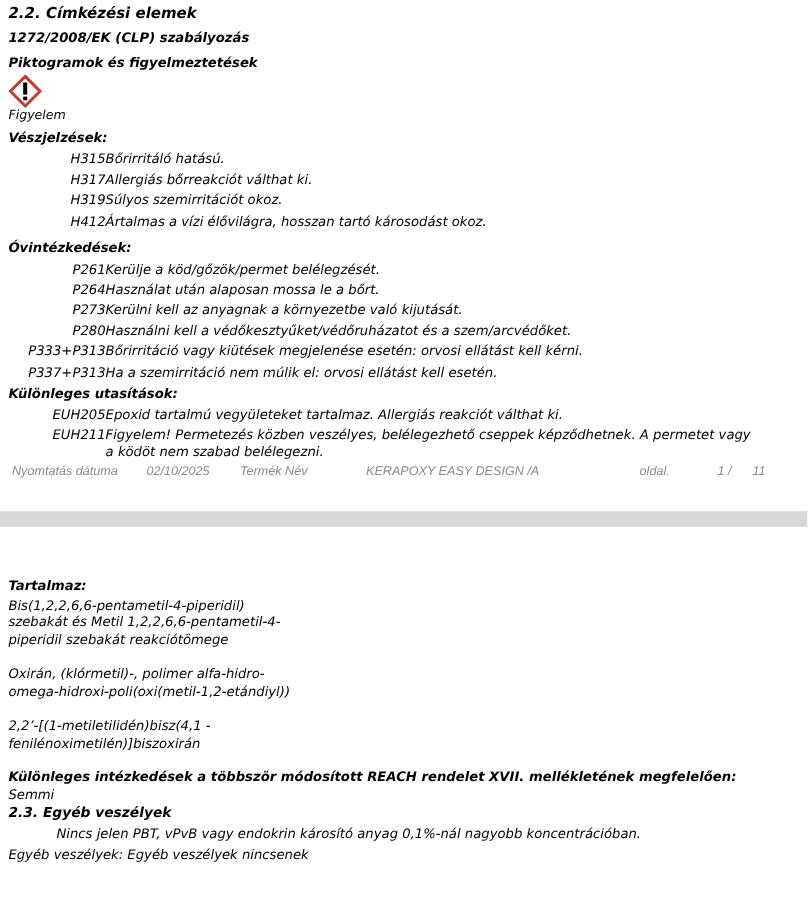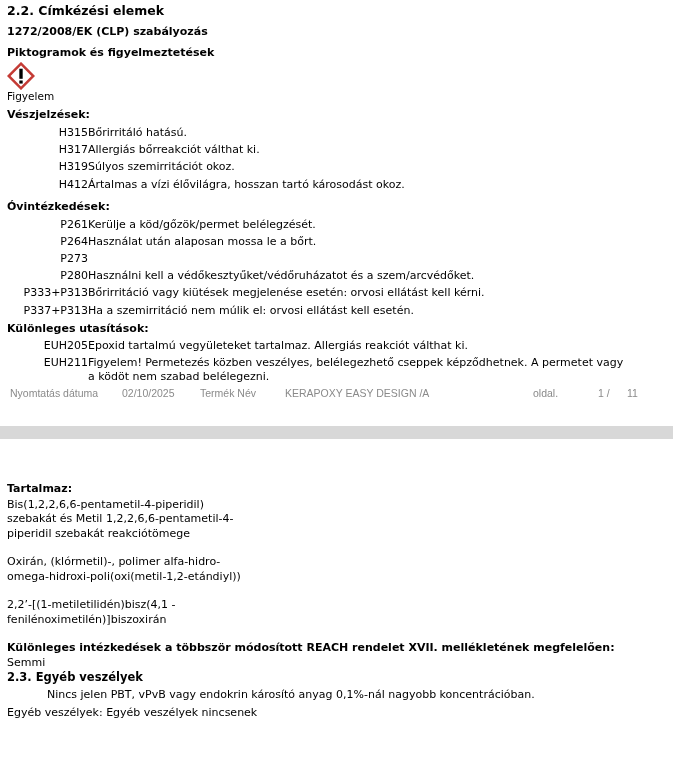--- a/index.html
+++ b/index.html
@@ -3,21 +3,21 @@
 <meta charset="utf-8">
 <style>
   html, body { margin: 0; padding: 0; background: #ffffff; }
   body {
     width: 673px;
     font-family: "DejaVu Sans", "Liberation Sans", sans-serif;
     color: #000000;
     font-size: 11px;
     -webkit-font-smoothing: antialiased;
   }
-  .page { width: 673px; position: relative; padding-top: 3px; }
+  .page { width: 673px; position: relative; padding-top: 3px; font-style: italic; }
   .lm { padding-left: 7px; padding-right: 8px; }
 
   .doc-title {
     font-size: 12.5px; font-weight: bold; line-height: 15px; margin: 0 0 0 0;
   }
   .reg-line { font-weight: bold; font-size: 11px; line-height: 13px; margin-top: 7px; }
   .pikto-heading { font-weight: bold; font-size: 11px; line-height: 13px; margin-top: 8px; }
 
   .pictogram-block { margin-top: 3px; }
   .ghs-icon { display: block; width: 28px; height: 28px; margin-left: 0px; }
@@ -28,21 +28,21 @@
 
   .code-row { display: flex; line-height: 14px; margin-bottom: 3.2px; }
   .code-col { flex: 0 0 81px; text-align: right; }
   .desc-col { flex: 1 1 auto; max-width: 545px; }
 
   .footer-row { position: relative; height: 13px; margin-top: 3px; color: #8a8a8a; font-size: 10.5px; font-family: "Liberation Sans", sans-serif; }
   .footer-row span { position: absolute; top: 0; white-space: nowrap; }
   .f-print-label { left: 10px; }
   .f-print-date  { left: 122px; }
   .f-prod-label  { left: 200px; }
-  .f-prod-name   { left: 285px; }
+  .f-prod-name   { left: 305px; }
   .f-page-label  { left: 533px; }
   .f-page-num    { left: 598px; }
   .f-page-total  { left: 627px; }
 
   .page-divider { width: 673px; height: 13px; background: #d8d8d8; margin-top: 26px; border: 0; }
 
   .contains-heading { font-weight: bold; font-size: 11px; line-height: 13px; margin-top: 43px; }
   .substance { white-space: pre-line; line-height: 14.5px; margin: 0; margin-top: 3px; margin-bottom: 14px; }
   .substance:first-of-type { margin-top: 3px; }
 
@@ -95,20 +95,21 @@
     <div class="code-row">
       <span class="code-col">P261</span>
       <span class="desc-col">Kerülje a köd/gőzök/permet belélegzését.</span>
     </div>
     <div class="code-row">
       <span class="code-col">P264</span>
       <span class="desc-col">Használat után alaposan mossa le a bőrt.</span>
     </div>
     <div class="code-row">
       <span class="code-col">P273</span>
+      <span class="desc-col">Kerülni kell az anyagnak a környezetbe való kijutását.</span>
     </div>
     <div class="code-row">
       <span class="code-col">P280</span>
       <span class="desc-col">Használni kell a védőkesztyűket/védőruházatot és a szem/arcvédőket.</span>
     </div>
     <div class="code-row">
       <span class="code-col">P333+P313</span>
       <span class="desc-col">Bőrirritáció vagy kiütések megjelenése esetén: orvosi ellátást kell kérni.</span>
     </div>
     <div class="code-row">

